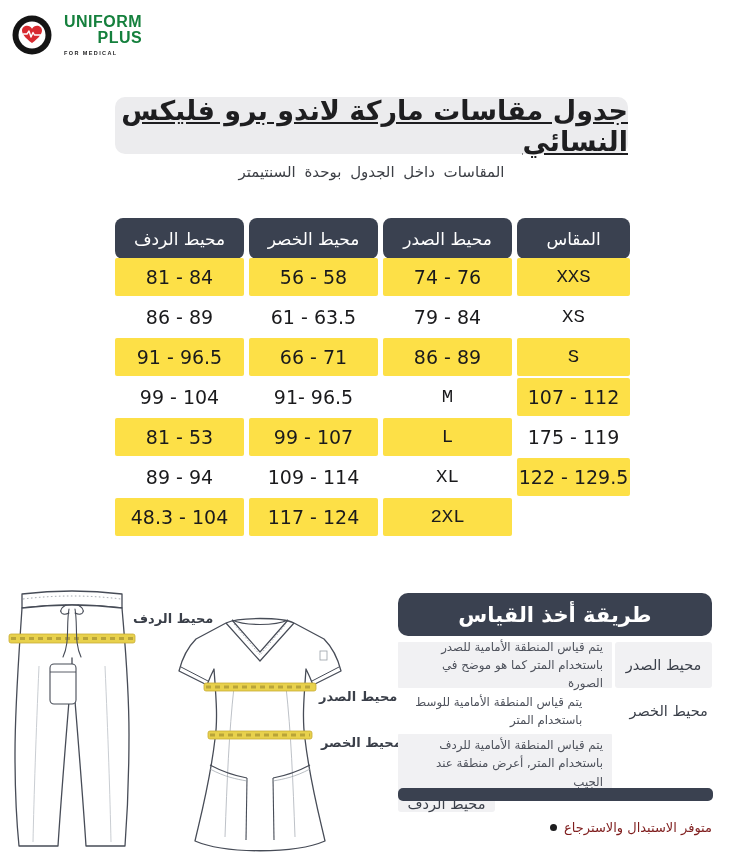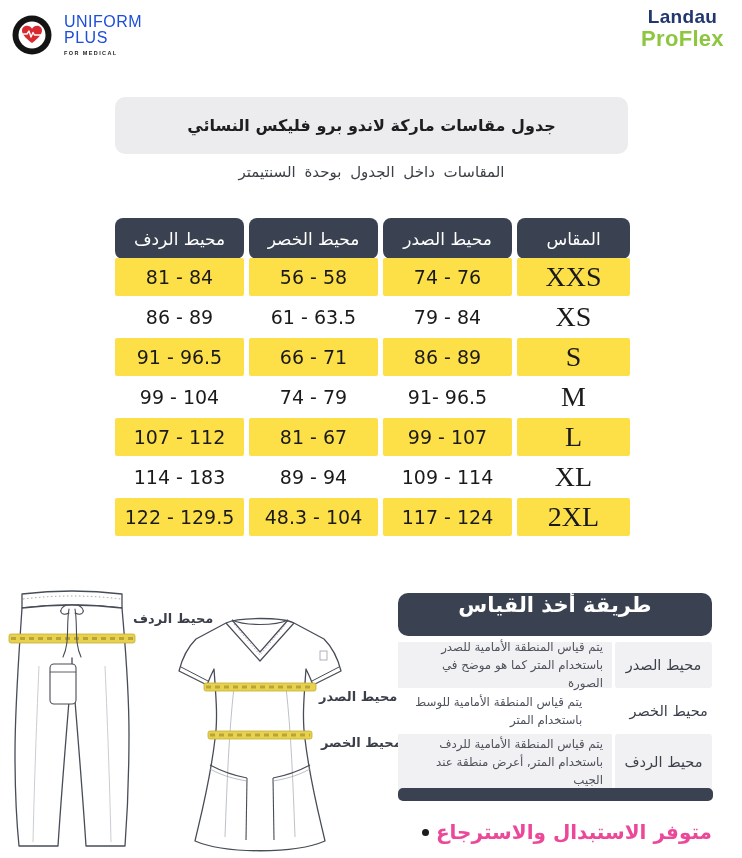--- a/index.html
+++ b/index.html
@@ -2,60 +2,60 @@
 <html lang="ar"><head>
 <meta charset="utf-8">
 <style>
   * { margin:0; padding:0; box-sizing:border-box; }
   body { background:#ffffff; font-family:"DejaVu Sans", sans-serif; }
   .canvas { position:relative; width:742px; height:858px; background:#fff; overflow:hidden; }
 
   
   .brand-left { position:absolute; left:11px; top:12px; display:flex; gap:9px; }
   .brand-text { padding-top:2px; }
-  .brand-text .l1, .brand-text .l2 { font-family:"Liberation Sans", sans-serif; font-weight:normal; font-size:16px; line-height:16px; letter-spacing:.5px; color:#1d4ed8; }
+  .brand-text .l1, .brand-text .l2 { font-family:"Liberation Sans", sans-serif; font-weight:bold; font-size:16px; line-height:16px; letter-spacing:.5px; color:#15803d;text-align:right; }
   .brand-text .sub { font-family:"Liberation Sans", sans-serif; font-size:5.5px; letter-spacing:1.4px; color:#1d1d1f; margin-top:4px; font-weight:bold; }
   .brand-right { position:absolute; right:7px; top:6px; text-align:center; width:105px; }
   .landau { font-family:"Liberation Sans", sans-serif; font-weight:bold; font-size:19px; color:#22366f; letter-spacing:.3px; }
   .proflex { font-family:"Liberation Sans", sans-serif; font-weight:bold; font-size:22px; color:#8dc63f; letter-spacing:.3px; margin-top:-2px; }
 
   
   .title-bar { position:absolute; left:115px; top:97px; width:513px; height:57px; background:#ececee; border-radius:10px; display:flex; align-items:center; justify-content:center; }
-  .title-bar span { font-size:16px; font-weight:bold; color:#1e1e20; }
+  .title-bar span { font-size:27px; font-weight:bold; color:#1e1e20;text-decoration:underline; }
   .subtitle { position:absolute; left:115px; top:163px; width:513px; text-align:center; font-size:15px; color:#3c3f45; letter-spacing:2.5px; word-spacing:4px; }
 
   
   .size-table { position:absolute; left:115px; top:218px; width:515px; display:grid; grid-template-columns:129px 129px 129px 113px; column-gap:5px; row-gap:2px; grid-auto-rows:38px; }
   .hcell { height:41px; background:#3a4150; border-radius:8px; color:#fff; display:flex; align-items:center; justify-content:center; font-size:17px; margin-bottom:3px; }
   .cell { display:flex; align-items:center; justify-content:center; font-size:19px; color:#1a1a1c; border-radius:2px; font-family:"DejaVu Sans", sans-serif; }
   .row-odd { background:#fde047; }
   .row-even { background:#ffffff; }
-  .size-col { font-family:Liberation Serif, serif; font-size:28px; }
+  .size-col { font-family:Liberation Mono, monospace; font-size:19px; }
 
   
   .pants-wrap { position:absolute; left:6px; top:584px; }
   .top-wrap { position:absolute; left:170px; top:607px; }
   .diagram-label { position:absolute; font-size:13px; font-weight:600; color:#3a3f49; white-space:nowrap; }
   .lbl-hip { left:133px; top:611px; }
   .lbl-chest { left:319px; top:689px; }
   .lbl-waist { left:321px; top:735px; }
 
   
-  .guide-header { position:absolute; left:398px; top:593px; width:314px; height:43px; background:#3a4150; border-radius:10px; display:flex; align-items:flex-start; justify-content:center; }
+  .guide-header { position:absolute; left:398px; top:593px; width:314px; height:43px; background:#3a4150; border-radius:10px; display:flex; align-items:center; justify-content:center; }
   .guide-header span { color:#fff; font-size:21px; font-weight:bold; }
   .guide-row { position:absolute; left:398px; width:314px; display:flex; gap:3px; }
   .guide-row .desc { width:214px; display:flex; align-items:center; justify-content:flex-end; text-align:right; direction:rtl; font-size:11.8px; line-height:1.55; color:#4d515b; padding:2px 9px; border-radius:1px; }
   .guide-row .lbl { width:97px; display:flex; align-items:center; justify-content:center; font-size:14.5px; color:#3a3f49; border-radius:3px; }
   .g1 { top:642px; height:46px; }
   .g2 { top:692px; height:38px;gap:34px; }
-  .g3 { top:734px; height:56px; }
+  .g3 { top:734px; height:56px;flex-direction:column; }
   .gbg { background:#f1f1f3; }
   .divider-bar { position:absolute; left:398px; top:788px; width:315px; height:13px; background:#3a4150; border-radius:5px; }
   .footer-note { position:absolute; left:398px; top:820px; width:314px; display:flex; direction:rtl; justify-content:flex-start; align-items:center; padding-left:6px; }
-  .footer-note .txt { font-size:20px; color:#ec4899;font-weight:bold; }
+  .footer-note .txt { font-size:13px; color:#7f1d1d; }
   .footer-note .dot { width:7px; height:7px; border-radius:50%; background:#1d1d1f; margin-right:7px; }
 </style>
 </head>
 <body>
 
 <div class="canvas">
 
   <div class="brand-left">
     <svg width="44" height="46" viewBox="0 0 44 46">
       <circle cx="21" cy="23" r="19.5" fill="#141414"></circle>
@@ -63,24 +63,20 @@
       <path d="M21 31 C14 26 11 21.5 11 18.5 C11 15.5 13.5 13.8 16 13.8 C18 13.8 20 15 21 16.8 C22 15 24 13.8 26 13.8 C28.5 13.8 31 15.5 31 18.5 C31 21.5 28 26 21 31 Z" fill="#d82a30"></path>
       <polyline points="12.5,22 16,22 18,19 20,25 22,20.5 23.5,23 29.5,23" fill="none" stroke="#ffffff" stroke-width="1.4" stroke-linecap="round" stroke-linejoin="round"></polyline>
     </svg>
     <div class="brand-text">
       <div class="l1">UNIFORM</div>
       <div class="l2">PLUS</div>
       <div class="sub">FOR MEDICAL</div>
     </div>
   </div>
 
-  <div class="brand-right">
-    <div class="landau">Landau</div>
-    <div class="proflex">ProFlex</div>
-  </div>
 
   <div class="title-bar">
     <span dir="rtl">جدول مقاسات ماركة لاندو برو فليكس النسائي</span>
   </div>
   <div class="subtitle" dir="rtl">المقاسات داخل الجدول بوحدة السنتيمتر</div>
 
   <div class="size-table">
     <div class="hcell" dir="rtl">محيط الردف</div>
     <div class="hcell" dir="rtl">محيط الخصر</div>
     <div class="hcell" dir="rtl">محيط الصدر</div>
@@ -95,30 +91,29 @@
     <div class="cell row-even">61 - 63.5</div>
     <div class="cell row-even">79 - 84</div>
     <div class="cell row-even size-col">XS</div>
 
     <div class="cell row-odd">91 - 96.5</div>
     <div class="cell row-odd">66 - 71</div>
     <div class="cell row-odd">86 - 89</div>
     <div class="cell row-odd size-col">S</div>
 
     <div class="cell row-even">99 - 104</div>
-    <div class="cell row-even">74 - 79</div>
     <div class="cell row-even">91- 96.5</div>
     <div class="cell row-even size-col">M</div>
 
     <div class="cell row-odd">107 - 112</div>
-    <div class="cell row-odd">81 - 67</div>
+    <div class="cell row-odd">81 - 53</div>
     <div class="cell row-odd">99 - 107</div>
     <div class="cell row-odd size-col">L</div>
 
-    <div class="cell row-even">114 - 183</div>
+    <div class="cell row-even">175 - 119</div>
     <div class="cell row-even">89 - 94</div>
     <div class="cell row-even">109 - 114</div>
     <div class="cell row-even size-col">XL</div>
 
     <div class="cell row-odd">122 - 129.5</div>
     <div class="cell row-odd">48.3 - 104</div>
     <div class="cell row-odd">117 - 124</div>
     <div class="cell row-odd size-col">2XL</div>
   </div>
 

